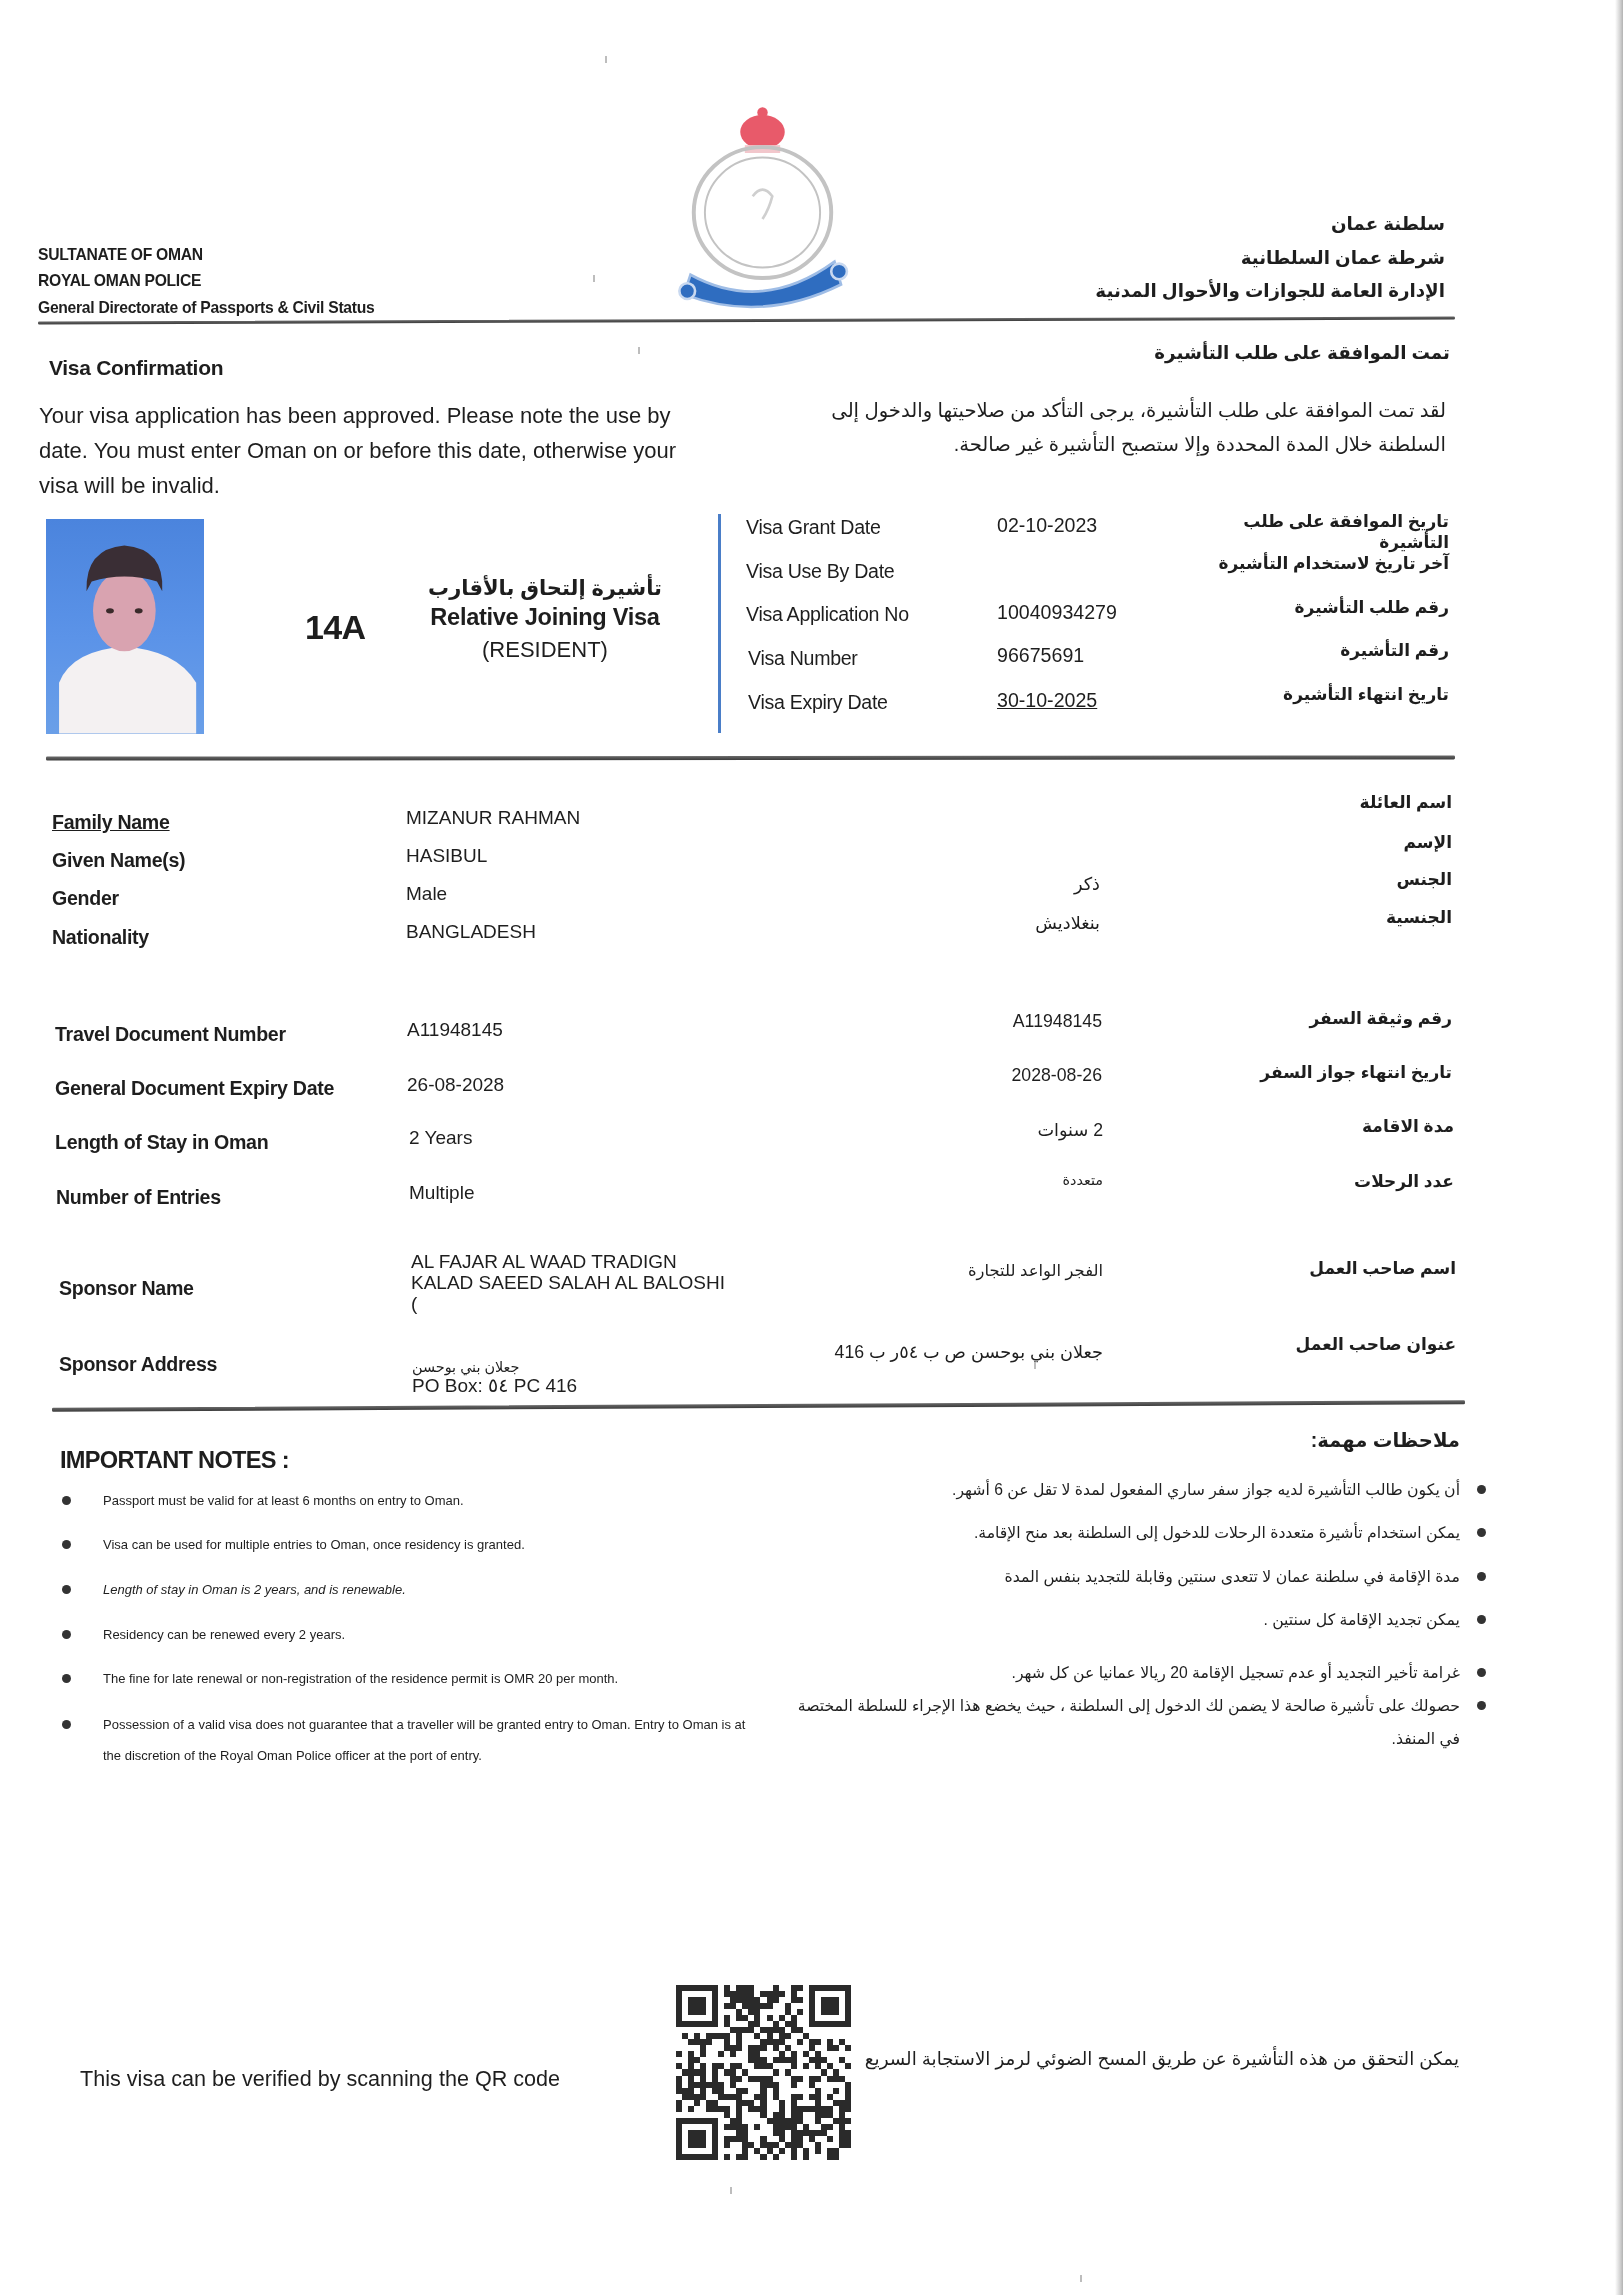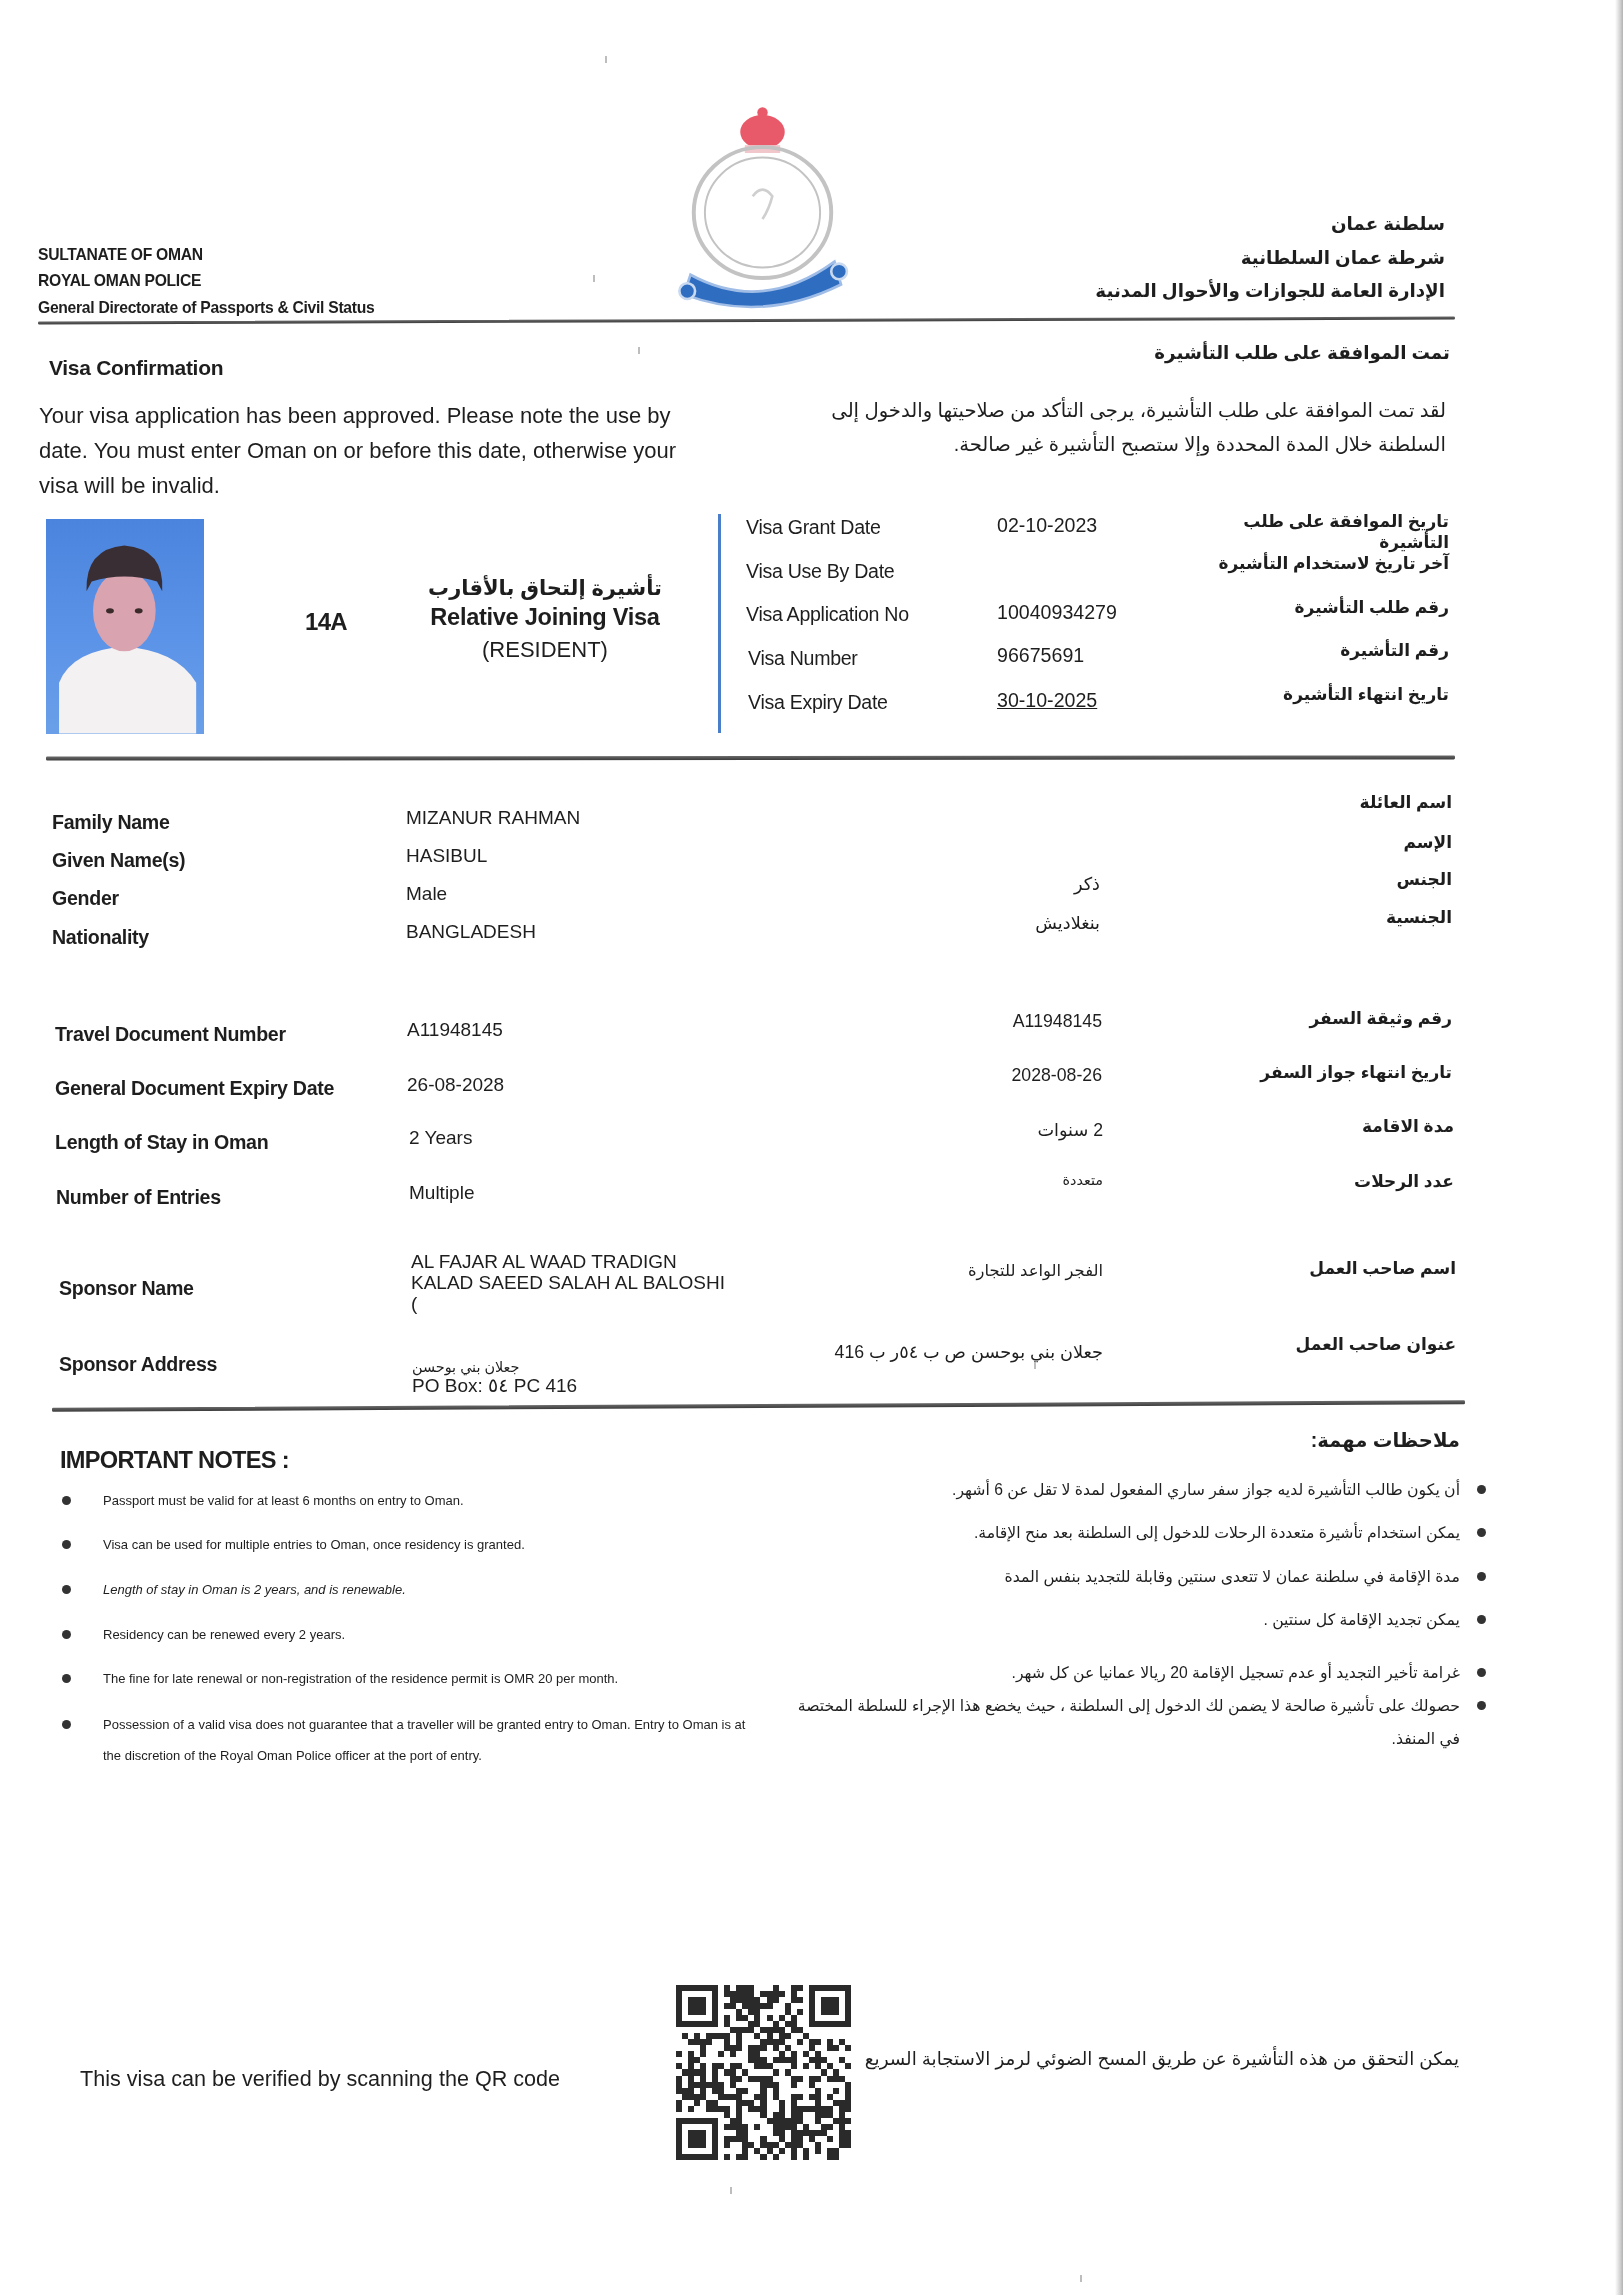--- a/index.html
+++ b/index.html
@@ -12,21 +12,21 @@
     background: linear-gradient(to right, #ffffff, #d4d4d4 55%, #a8a8a8); }
   .abs { position: absolute; }
   .hdr-en { font-weight: bold; font-size: 15.7px; letter-spacing: -0.3px; }
   .hdr-ar { font-weight: bold; font-size: 18.3px; direction: rtl; text-align: right; }
   .rule { position: absolute; height: 3.3px; background: linear-gradient(to bottom, #6a6a6a, #3c3c3c); border-radius: 1.3px; }
   .title-en { font-weight: bold; font-size: 21px; letter-spacing: -0.3px; }
   .intro-en { font-size: 22px; line-height: 35px; width: 661px; }
   .intro-ar { font-size: 19.6px; line-height: 34px; direction: rtl; text-align: right; width: 655px; }
   .photo { position: absolute; left: 46px; top: 519px; width: 158px; height: 215px; overflow: hidden;
     background: linear-gradient(180deg, #4b84dd 0%, #5b93e8 55%, #6a9fe8 100%); }
-  .visa-code { font-weight: bold; font-size: 24px; letter-spacing: -0.7px; }
+  .visa-code { font-weight: bold; font-size: 34px; letter-spacing: -0.7px; }
   .visa-type { text-align: center; width: 236px; }
   .visa-type .ar { font-weight: bold; font-size: 21px; direction: rtl; }
   .visa-type .en { font-weight: bold; font-size: 23.6px; margin-top: 3.9px; letter-spacing: -0.3px; }
   .visa-type .sub { font-size: 22px; margin-top: 6.5px; }
   .vbar { position: absolute; left: 718px; top: 514px; width: 2.6px; height: 219px; background: #4a7ec8; }
   .vrow-label { font-weight: normal; font-size: 19.6px; letter-spacing: -0.3px; }
   .vrow-value { font-size: 19.6px; }
   .vrow-ar { font-weight: bold; font-size: 17px; direction: rtl; text-align: right; width: 275px; }
   .f-label { font-weight: bold; font-size: 19.6px; letter-spacing: -0.3px; }
   .f-value { font-size: 19px; line-height: 21px; }
@@ -125,21 +125,21 @@
     <div class="abs vrow-ar" style="right:175px; top:640px;">رقم التأشيرة</div>
 
     <div class="abs vrow-label" style="left:748px; top:691px;">Visa Expiry Date</div>
     <div class="abs vrow-value" style="left:997px; top:689px;text-decoration:underline;">30-10-2025</div>
     <div class="abs vrow-ar" style="right:175px; top:684px;">تاريخ انتهاء التأشيرة</div>
   </div>
 
   <div class="rule" style="left:46px; top:756px; width:1409px; height:3.9px; transform: rotate(-0.05deg);"></div>
 
   <div>
-    <div class="abs f-label" style="left:52px; top:811px;">Family Name</div>
+    <div class="abs f-label" style="left:52px; top:811px;text-decoration:underline;">Family Name</div>
     <div class="abs f-value" style="left:406px; top:807px;">MIZANUR RAHMAN</div>
     <div class="abs f-ar-lbl" style="right:172px; top:792px;">اسم العائلة</div>
 
     <div class="abs f-label" style="left:52px; top:849px;">Given Name(s)</div>
     <div class="abs f-value" style="left:406px; top:845px;">HASIBUL</div>
     <div class="abs f-ar-lbl" style="right:172px; top:832px;">الإسم</div>
 
     <div class="abs f-label" style="left:52px; top:887px;">Gender</div>
     <div class="abs f-value" style="left:406px; top:883px;">Male</div>
     <div class="abs f-ar-val" style="right:524px; top:874px;">ذكر</div>

